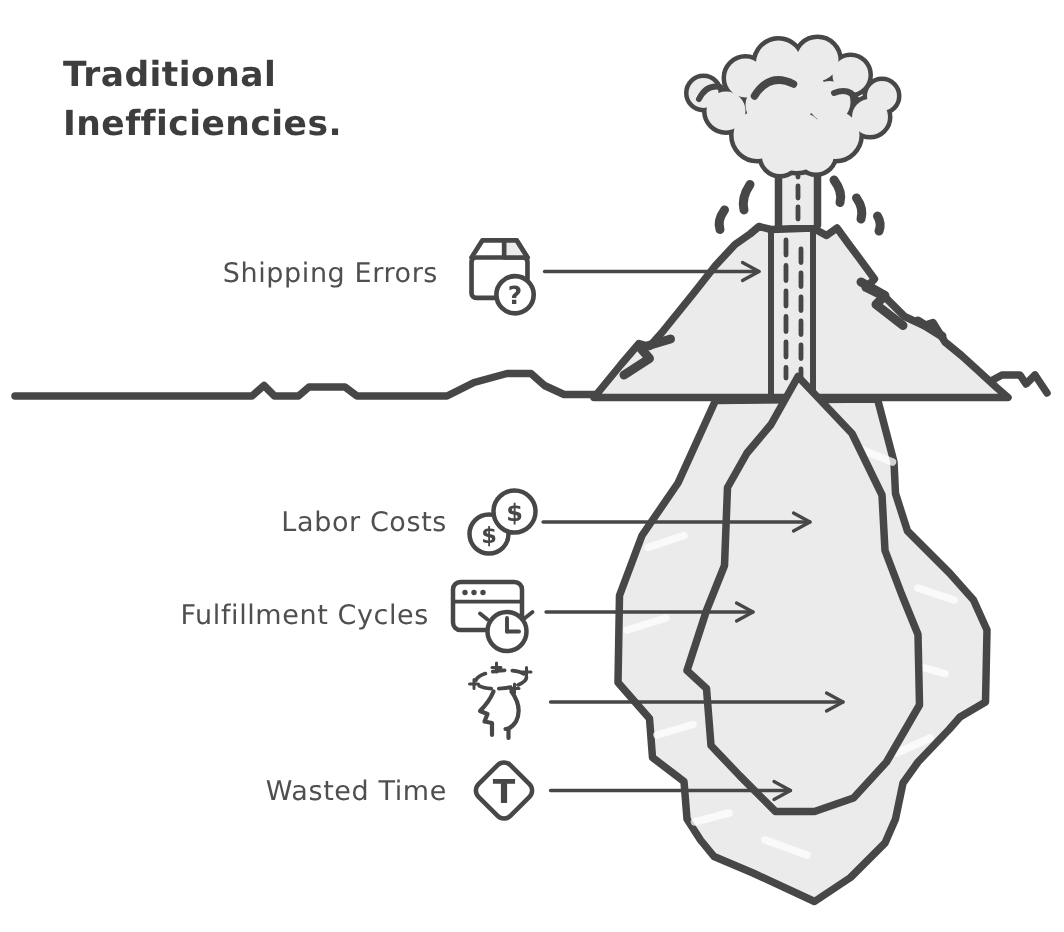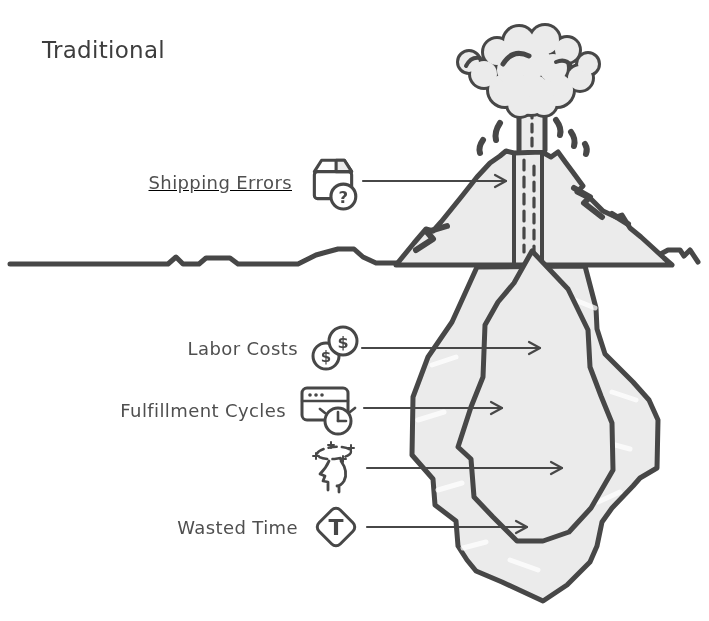--- a/index.html
+++ b/index.html
@@ -6,31 +6,31 @@
     --ink:#474747; --fill:#ebebeb; --title:#3d3d3d; --label:#4f4f4f; --bg:#ffffff;
   }
   html,body{margin:0;padding:0;background:#fff;}
   .stage{
     position:relative;width:709px;height:621px;background:var(--bg);
     overflow:hidden;font-family:"DejaVu Sans", sans-serif;
   }
   .scene{position:absolute;left:0;top:0;}
   .title{
     position:absolute;left:42px;top:34px;width:300px;
-    font-size:23px;font-weight:normal;color:var(--title);
+    font-size:23px;font-weight:bold;color:var(--title);
     line-height:1.42;letter-spacing:.3px;
   }
   .label-row{
     position:absolute;left:0;width:362px;height:64px;
     display:flex;align-items:center;justify-content:flex-end;gap:12px;
   }
   .label-text{
     font-size:18px;color:var(--label);letter-spacing:.4px;white-space:nowrap;
   }
-  .row-shipping{top:150px;text-decoration:underline;}
+  .row-shipping{top:150px;}
   .row-labor{top:316px;align-items:center;}
   .row-fulfillment{top:378px;}
   .row-staff{top:436px;}
   .row-wasted{top:495px;}
   .icon{flex:0 0 auto;display:block;}
   .ink{stroke:var(--ink);fill:none;stroke-linecap:round;stroke-linejoin:round;}
   .ink-fill{stroke:var(--ink);fill:var(--fill);stroke-linecap:round;stroke-linejoin:round;}
   .white-fill{stroke:var(--ink);fill:#fff;stroke-linecap:round;stroke-linejoin:round;}
   .blob-fill{fill:var(--fill);stroke:none;}
   .streak{stroke:#fff;fill:none;stroke-width:5;stroke-linecap:round;opacity:.75;}
@@ -176,20 +176,21 @@
       </g>
       <g>
         <path d="M367 527 L527 527"></path>
           <path d="M516 521 L527 527 L516 533"></path>
       </g>
     </g>
   </svg>
 
   <div class="title">
     <div>Traditional</div>
+    <div>Inefficiencies.</div>
   </div>
 
   <div class="label-row row-shipping">
     <span class="label-text">Shipping Errors</span>
     <svg class="icon" width="58" height="58" viewBox="0 0 56 56">
       <rect class="ink" stroke-width="3" x="10" y="18" width="36" height="26" rx="3"></rect>
       <path class="ink" stroke-width="3" d="M10 18 L17 7 L39 7 L46 18"></path>
       <path class="ink-fill" stroke-width="3" fill="var(--ink)" d="M31 7 L39 7 L46 18 L31 18 Z"></path>
       <circle class="white-fill" stroke-width="3" cx="38" cy="42" r="12"></circle>
       <text class="glyph" x="38" y="48" font-size="16" text-anchor="middle">?</text>

